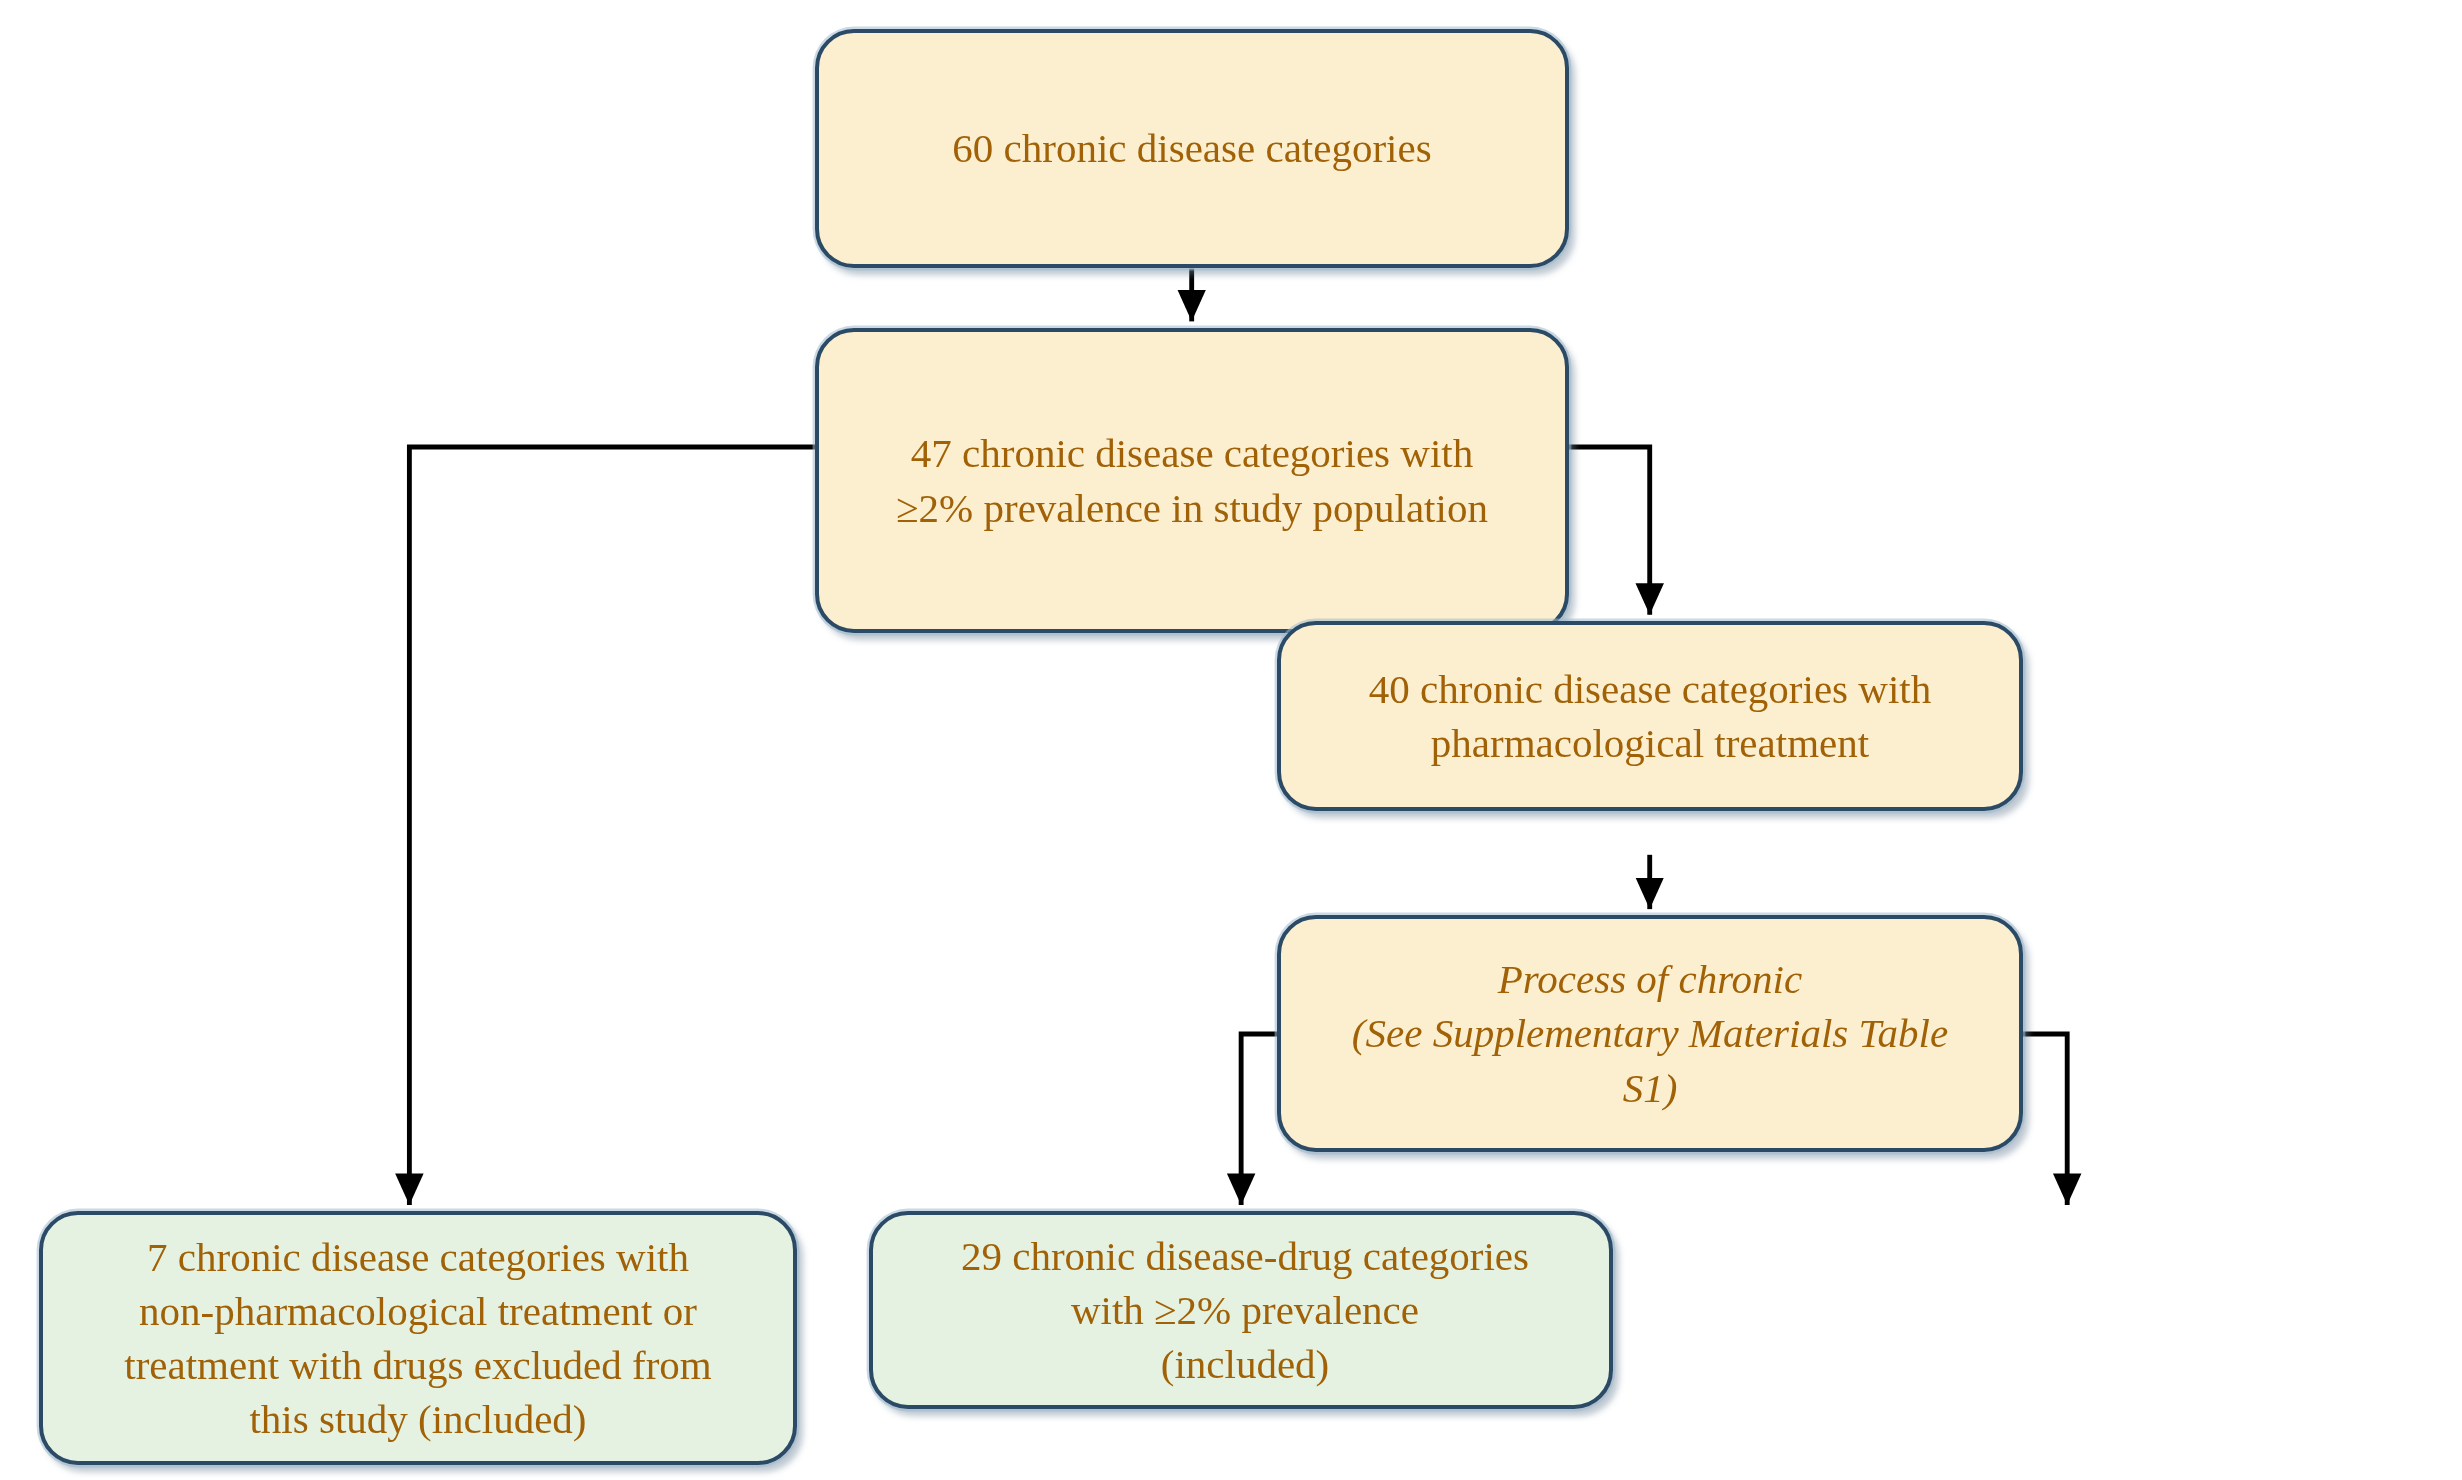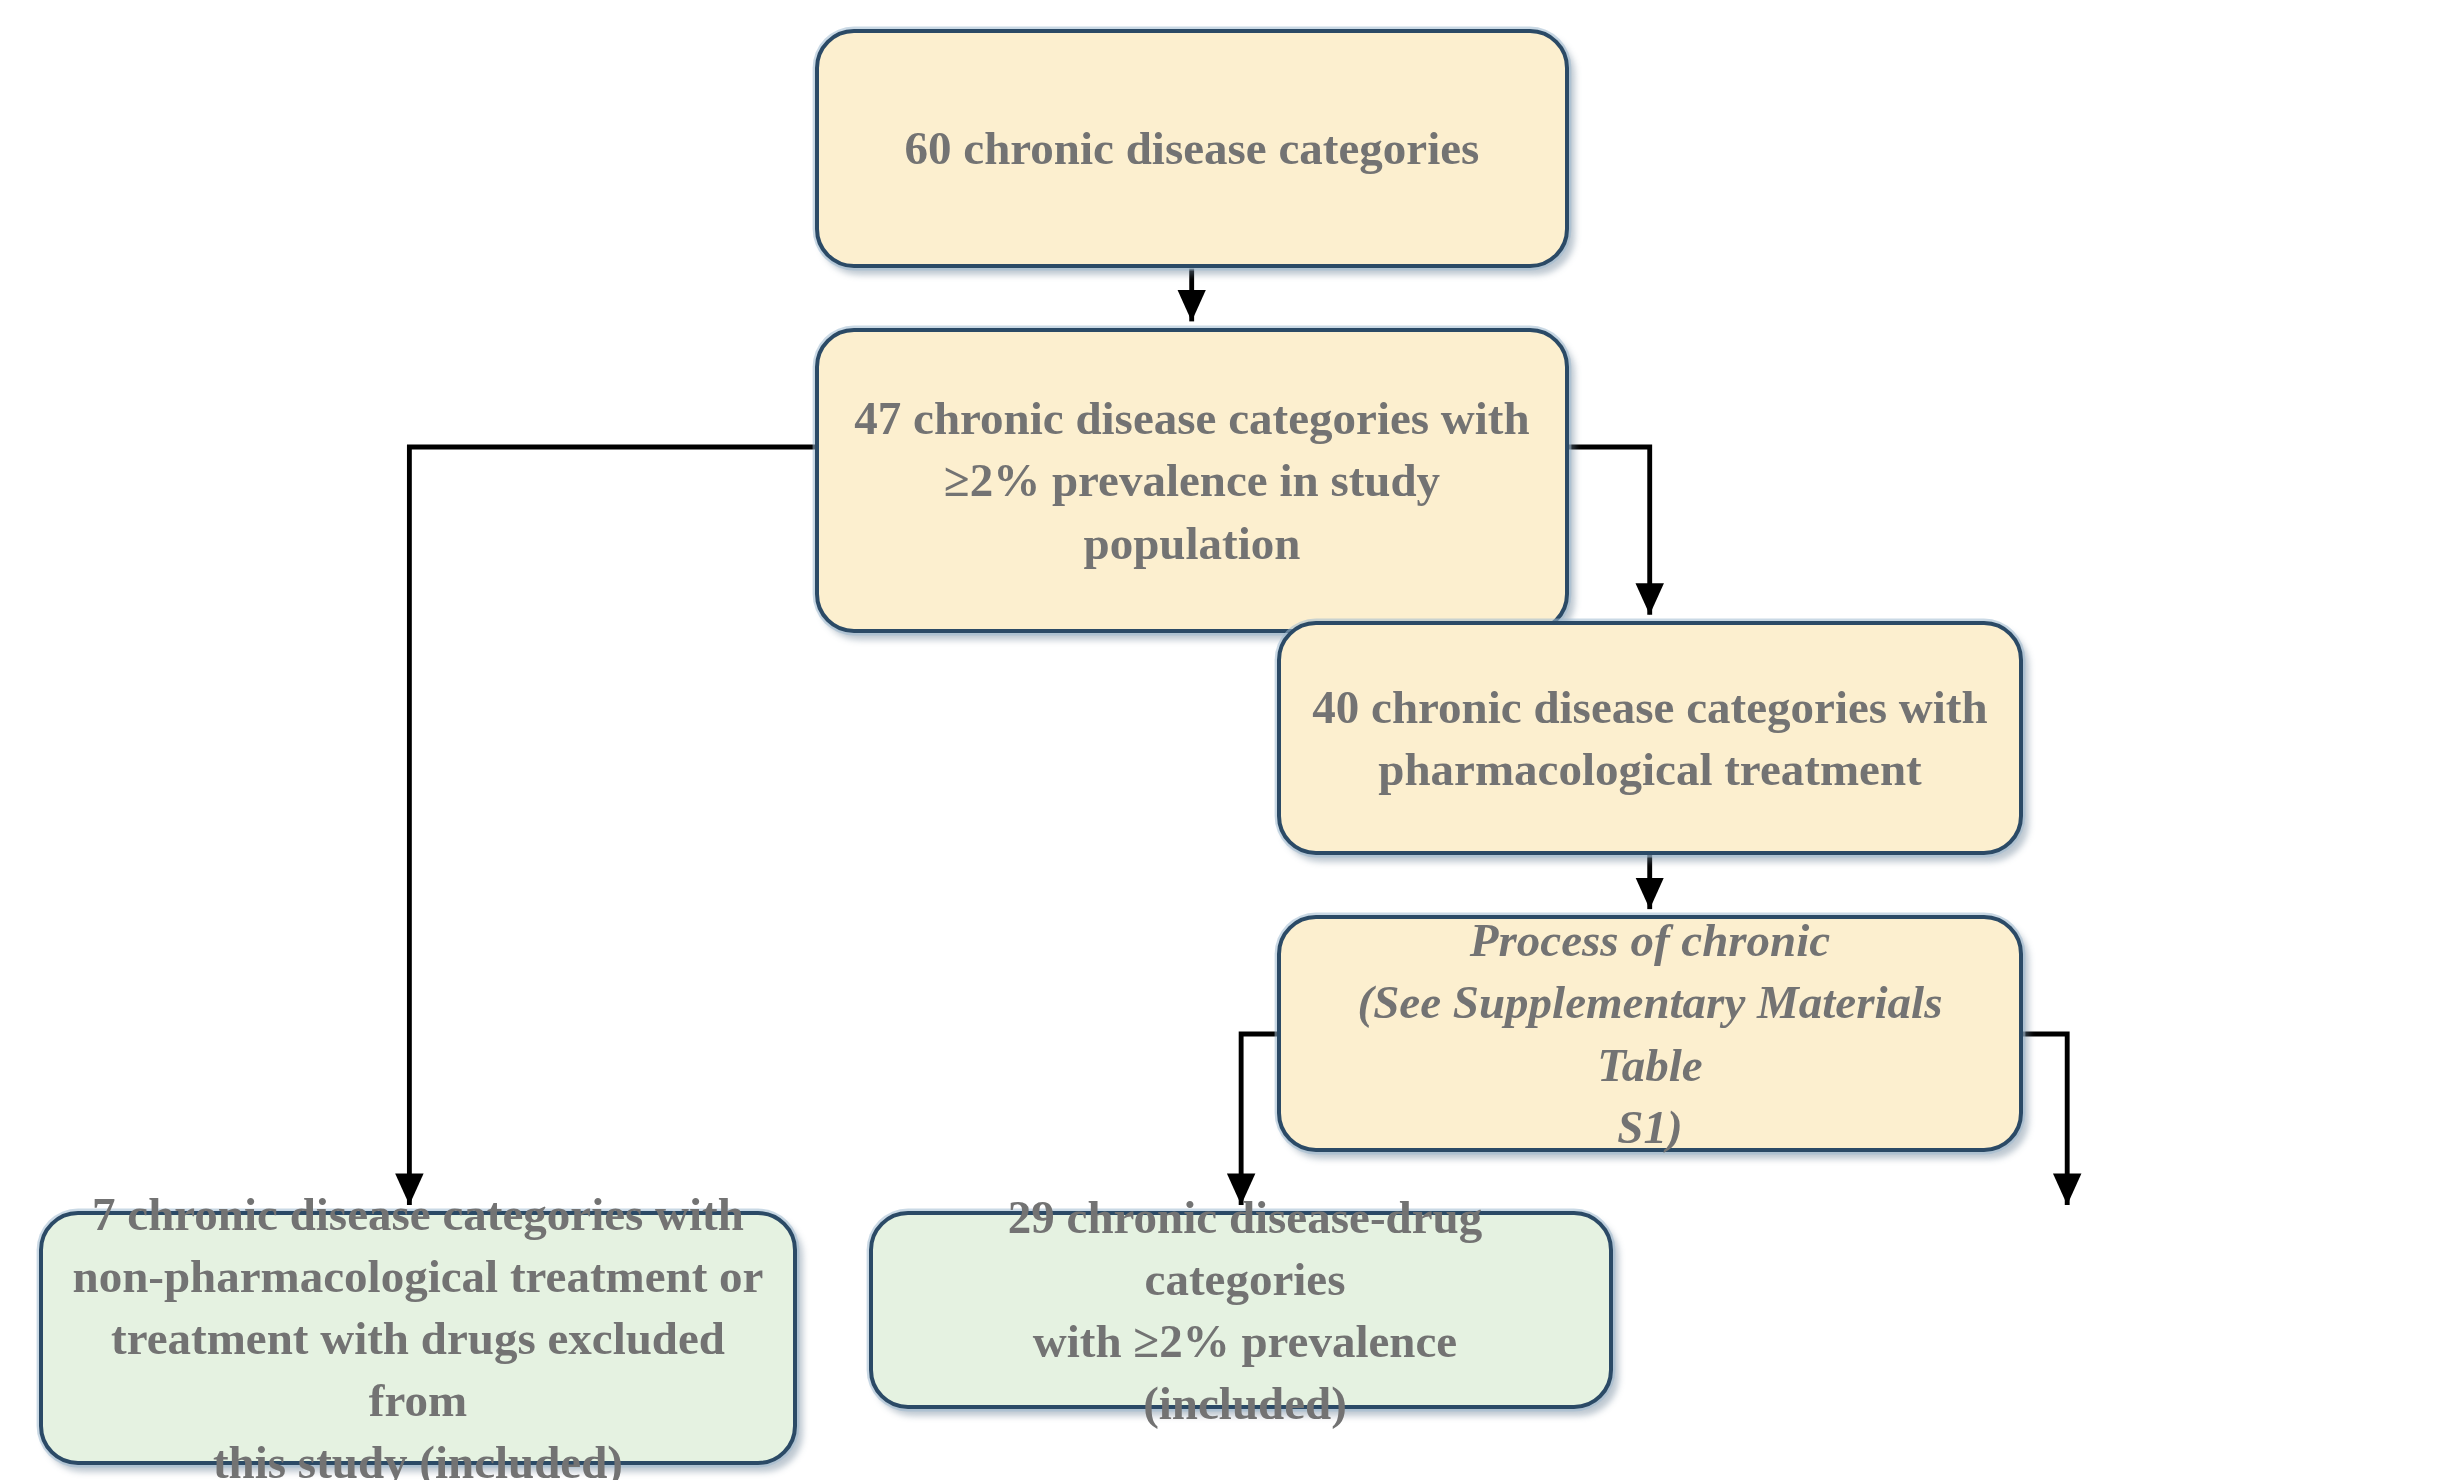--- a/index.html
+++ b/index.html
@@ -41,24 +41,24 @@
     align-items: center;
     justify-content: center;
     text-align: center;
     padding: 9.7px 24px;
   }
   .fill-cream { background: #fcefcf; }
   .fill-green { background: #e5f2e1; }
   .fill-pink  { background: #fce6da; }
   .node-text {
     white-space: pre-line;
-    font-weight: bold;
-    font-size: 47px;
+    font-weight: normal;
+    font-size: 41px;
     line-height: 1.32;
-    color: #737373;
+    color: #a16207;
   }
   .italic .node-text {
     font-style: italic;
   }
 </style>
 </head>
 <body>
 
 <div class="canvas">
 
@@ -78,21 +78,21 @@
 
   <div class="node fill-cream" style="left:815px; top:29px; width:754px; height:239px;">
     <span class="node-text">60 chronic disease categories</span>
   </div>
 
   <div class="node fill-cream" style="left:815px; top:328px; width:754px; height:305px;">
     <span class="node-text">47 chronic disease categories with
 ≥2% prevalence in study population</span>
   </div>
 
-  <div class="node fill-cream" style="left:1277px; top:621px; width:746px; height:234px;">
+  <div class="node fill-cream" style="left:1277px; top:621px; width:746px; height:190px;">
     <span class="node-text">40 chronic disease categories with
 pharmacological treatment</span>
   </div>
 
   <div class="node fill-cream italic" style="left:1277px; top:915px; width:746px; height:237px;">
     <span class="node-text">Process of chronic
 (See Supplementary Materials Table
 S1)</span>
   </div>
 

